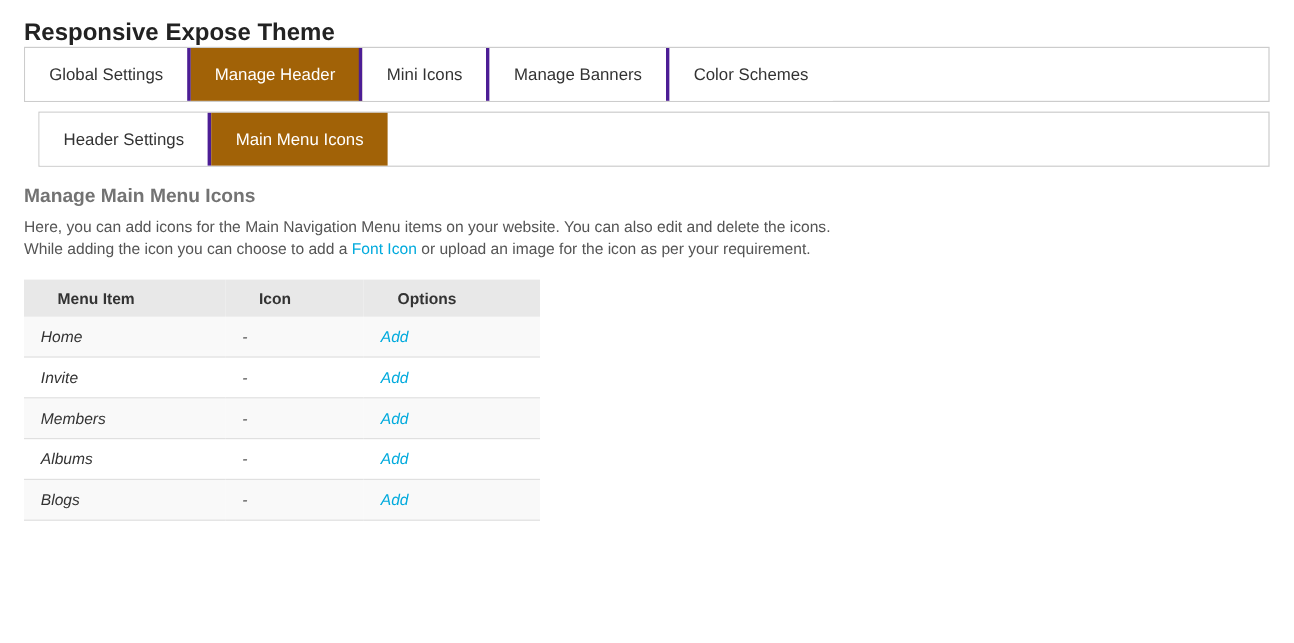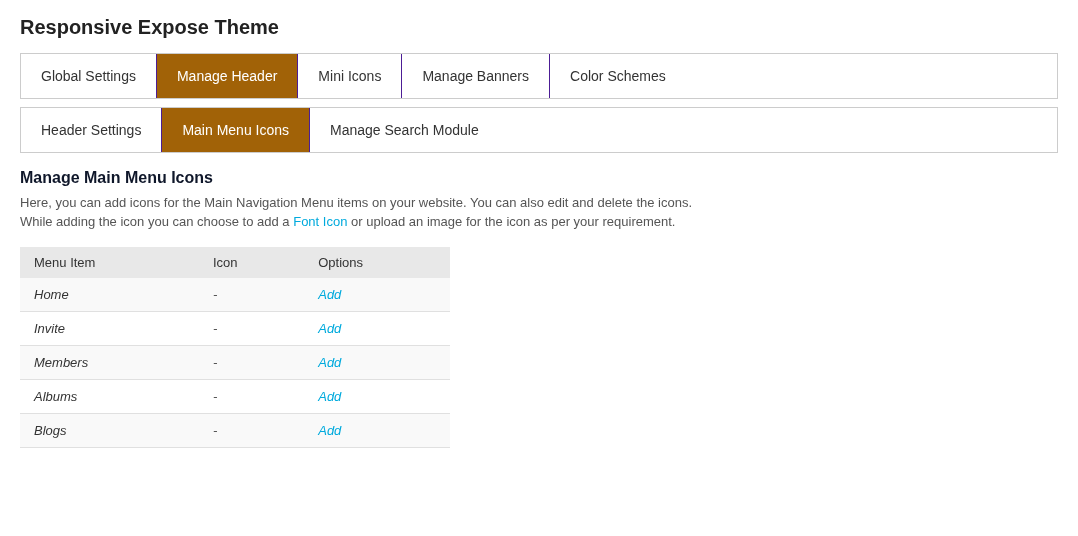--- a/index.html
+++ b/index.html
@@ -7,62 +7,63 @@
       font-family: Arial, sans-serif;
       font-size: 14px;
       color: #333;
       background: #fff;
       padding: 16px 20px;
     }
 
     .page-title {
       font-size: 20px;
       font-weight: bold;
-      margin-bottom: 14px;
+      margin-bottom: 0;
       color: #222;
     }
 
     
     .tab-bar {
       display: flex;
       border: 1px solid #ccc;
       margin-bottom: 0;
     }
 
     .tab-bar .tab {
       padding: 14px 20px;
       cursor: pointer;
-      border-right: 1px solid #4c1d95;
+      border-right: 3px solid #4c1d95;
       background: #fff;
       color: #333;
       font-size: 14px;
       white-space: nowrap;
       user-select: none;
     }
 
     .tab-bar .tab:last-child {
       border-right: none;
     }
 
     .tab-bar .tab.active {
       background: #a16207;
       color: #fff;
     }
 
     .second-tab-bar {
       margin-top: 8px;
       margin-bottom: 16px;
+      margin-left: 12px;
     }
 
     
     .section-title {
       font-size: 16px;
       font-weight: bold;
       margin-bottom: 8px;
-      color: #0f172a;
+      color: #737373;
     }
 
     .section-desc {
       font-size: 13px;
       color: #555;
       margin-bottom: 4px;
     }
 
     .section-desc a, .section-desc span.link {
       color: #00aadd;
@@ -74,23 +75,23 @@
       margin-top: 18px;
       border-collapse: collapse;
       width: 430px;
     }
 
     .menu-table thead tr {
       background: #e8e8e8;
     }
 
     .menu-table th {
-      padding: 8px 14px;
+      padding: 8px 28px;
       text-align: left;
-      font-weight: normal;
+      font-weight: bold;
       font-size: 13px;
       border: none;
     }
 
     .menu-table tbody tr {
       border-bottom: 1px solid #e0e0e0;
       font-style: italic;
     }
 
     .menu-table tbody tr:nth-child(odd) {
@@ -124,21 +125,20 @@
     <div class="tab">Global Settings</div>
     <div class="tab active">Manage Header</div>
     <div class="tab">Mini Icons</div>
     <div class="tab">Manage Banners</div>
     <div class="tab">Color Schemes</div>
   </div>
 
 <div class="tab-bar second-tab-bar" id="secondary-tab-bar">
     <div class="tab">Header Settings</div>
     <div class="tab active">Main Menu Icons</div>
-    <div class="tab">Manage Search Module</div>
   </div>
 
 <h2 class="section-title">Manage Main Menu Icons</h2>
 <p class="section-desc">Here, you can add icons for the Main Navigation Menu items on your website. You can also edit and delete the icons.</p>
 <p class="section-desc">
   <span>While adding the icon you can choose to add a </span><a href="#">Font Icon</a><span> or upload an image for the icon as per your requirement.</span>
 </p>
 
 <table class="menu-table">
   <thead>

